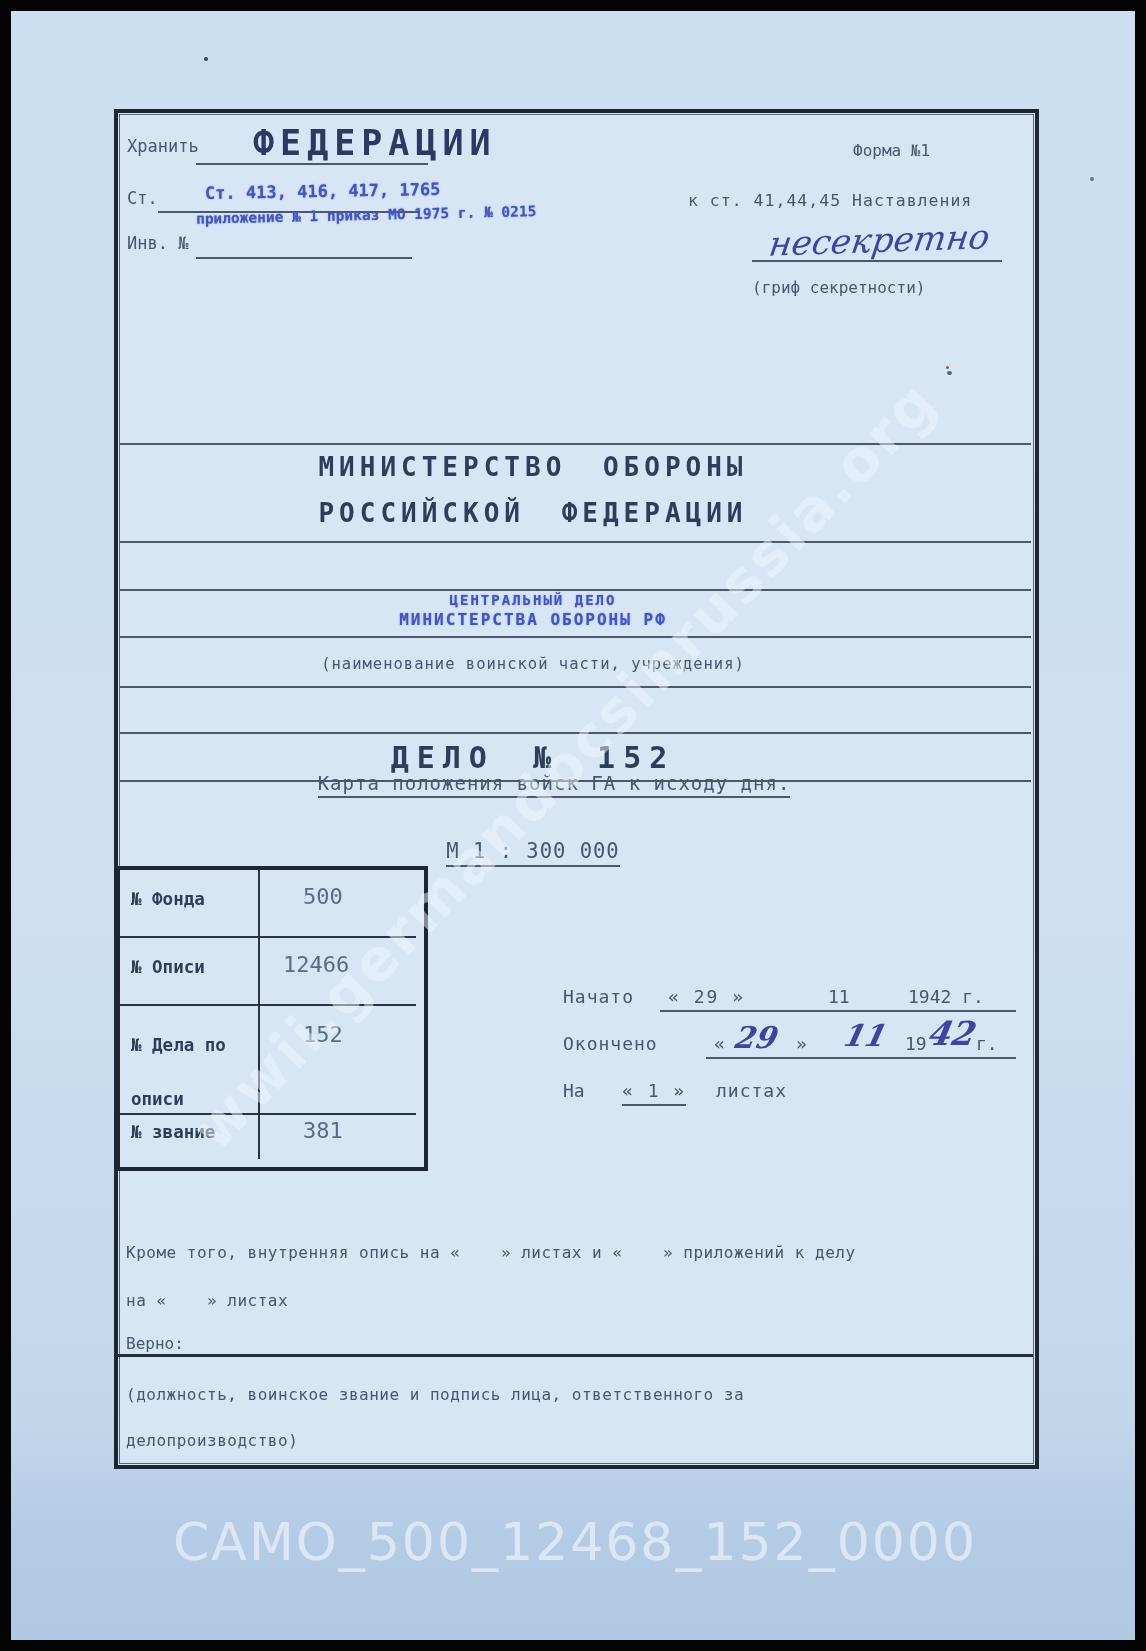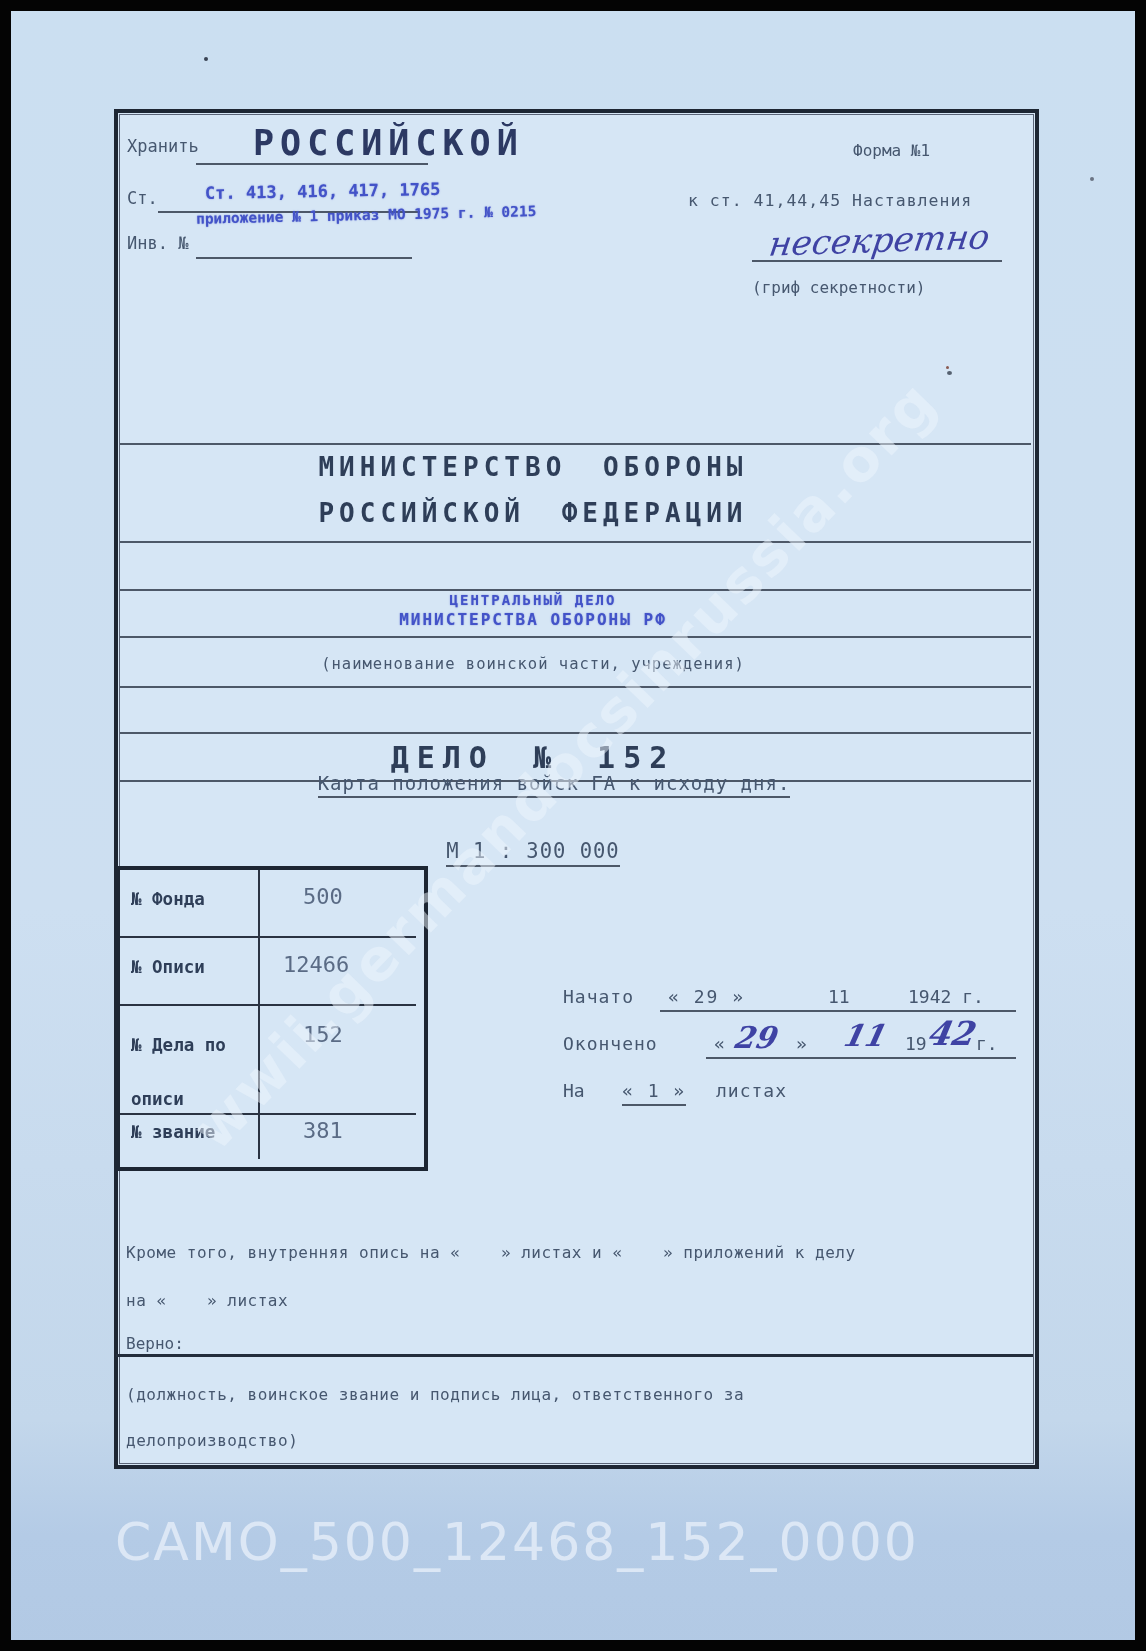--- a/index.html
+++ b/index.html
@@ -17,35 +17,35 @@
   .card{position:absolute;left:114px;top:109px;width:917px;height:1352px;
         border:4px solid #1d2633;background:#d6e6f5;}
   .card-inner{position:absolute;left:1px;top:1px;right:1px;bottom:1px;border:1px solid #5b6578;}
   .center{position:absolute;left:115px;width:836px;text-align:center;}
   .tableline{position:absolute;background:#2a3342;}
   .speck{position:absolute;border-radius:50%;}
   .wmwrap{position:absolute;left:60px;top:370px;width:1010px;height:790px;
           display:flex;align-items:center;justify-content:center;pointer-events:none;}
   .wm{transform:rotate(-46deg);font-family:"DejaVu Sans","Liberation Sans",sans-serif;
       font-weight:bold;font-size:58px;letter-spacing:3px;color:rgba(238,246,253,0.5);}
-  .footer-cap{position:absolute;left:115px;top:1512px;width:920px;text-align:left;
+  .footer-cap{position:absolute;left:115px;top:1512px;width:920px;text-align:center;
       font-family:"DejaVu Sans","Liberation Sans",sans-serif;font-size:52px;
       letter-spacing:2px;color:#e0eaf7;opacity:.92;}
 </style>
 </head>
 <body>
 
 <div id="page">
 
   <div class="card">
     <div class="card-inner"></div>
   </div>
 
   <span class="abs t" style="left:127px;top:136px;font-size:17px;">Хранить</span>
-  <span class="abs tb" style="left:253px;top:123px;font-size:35px;letter-spacing:6px;color:#2c3963;">РОССИЙСКОЙ</span>
+  <span class="abs tb" style="left:253px;top:123px;font-size:35px;letter-spacing:6px;color:#2c3963;">ФЕДЕРАЦИИ</span>
   <div class="ul" style="left:196px;top:163px;width:232px;"></div>
 
   <span class="abs t" style="left:127px;top:188px;font-size:17px;">Ст.</span>
   <span class="abs stamp" style="left:205px;top:181px;font-size:17px;transform:rotate(-1deg);">Ст. 413, 416, 417, 1765</span>
   <div class="ul" style="left:158px;top:211px;width:262px;"></div>
   <span class="abs stamp" style="left:196px;top:207px;font-size:14.5px;transform:rotate(-1.3deg);">приложение № 1 приказ МО 1975 г. № 0215</span>
 
   <span class="abs t" style="left:127px;top:233px;font-size:17px;">Инв. №</span>
   <div class="ul" style="left:196px;top:257px;width:216px;"></div>
 

